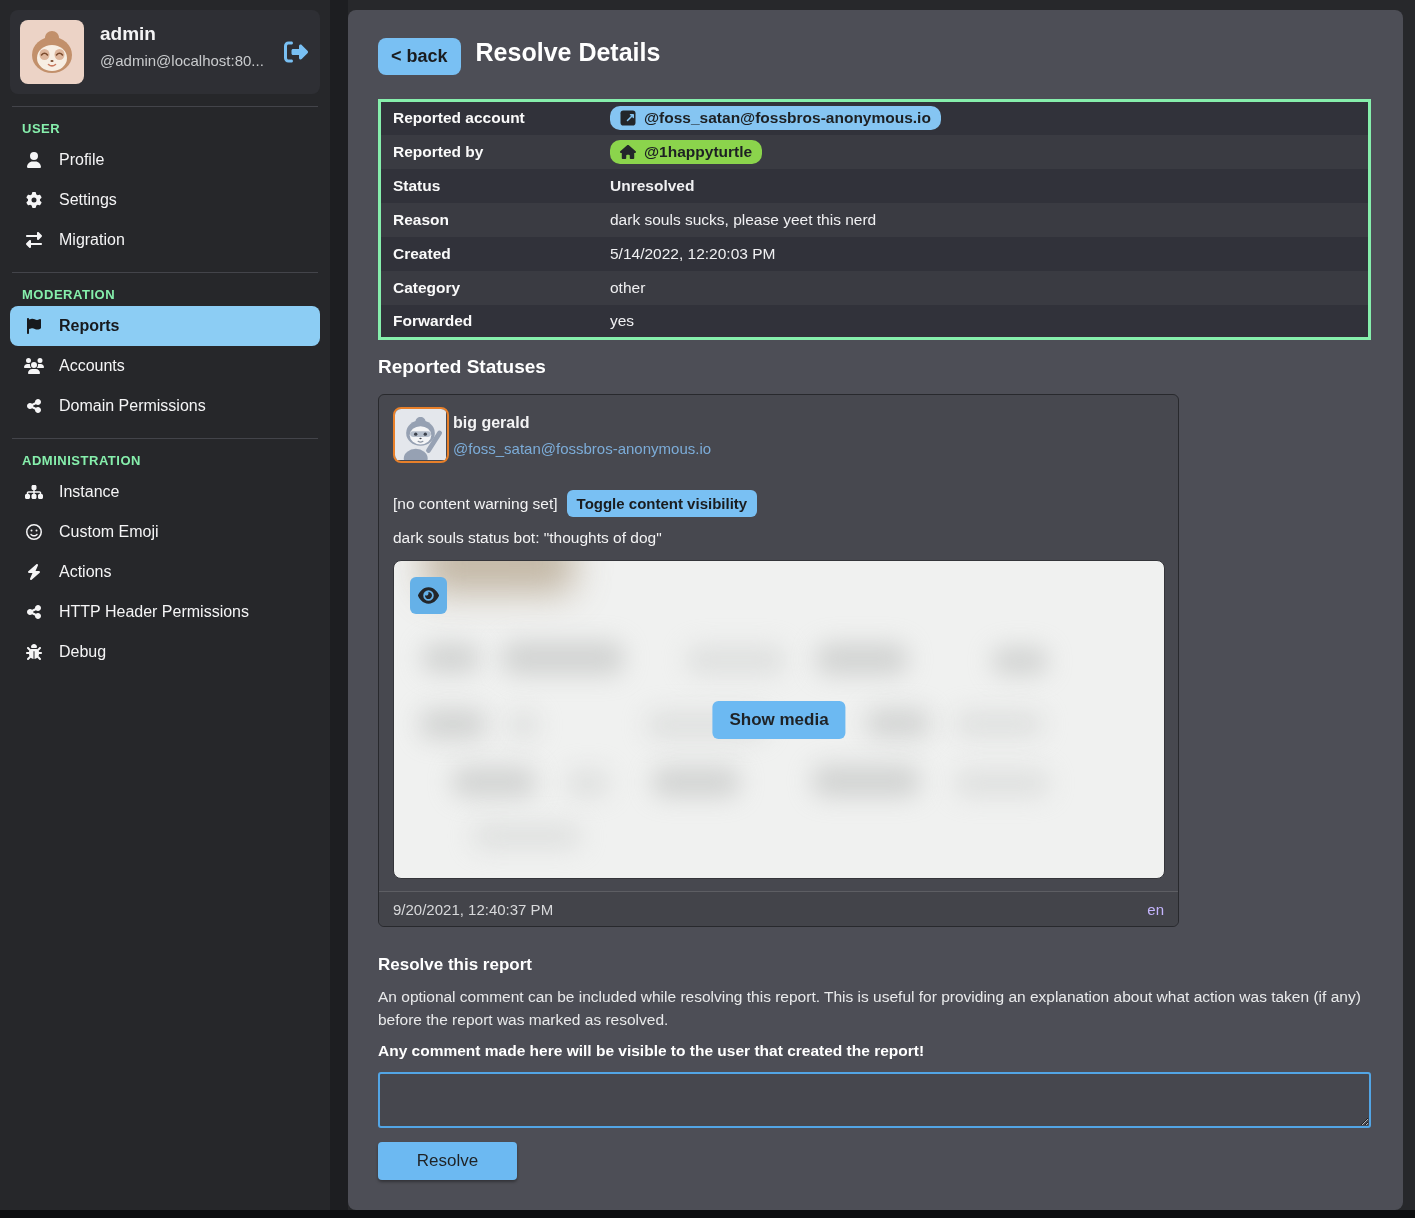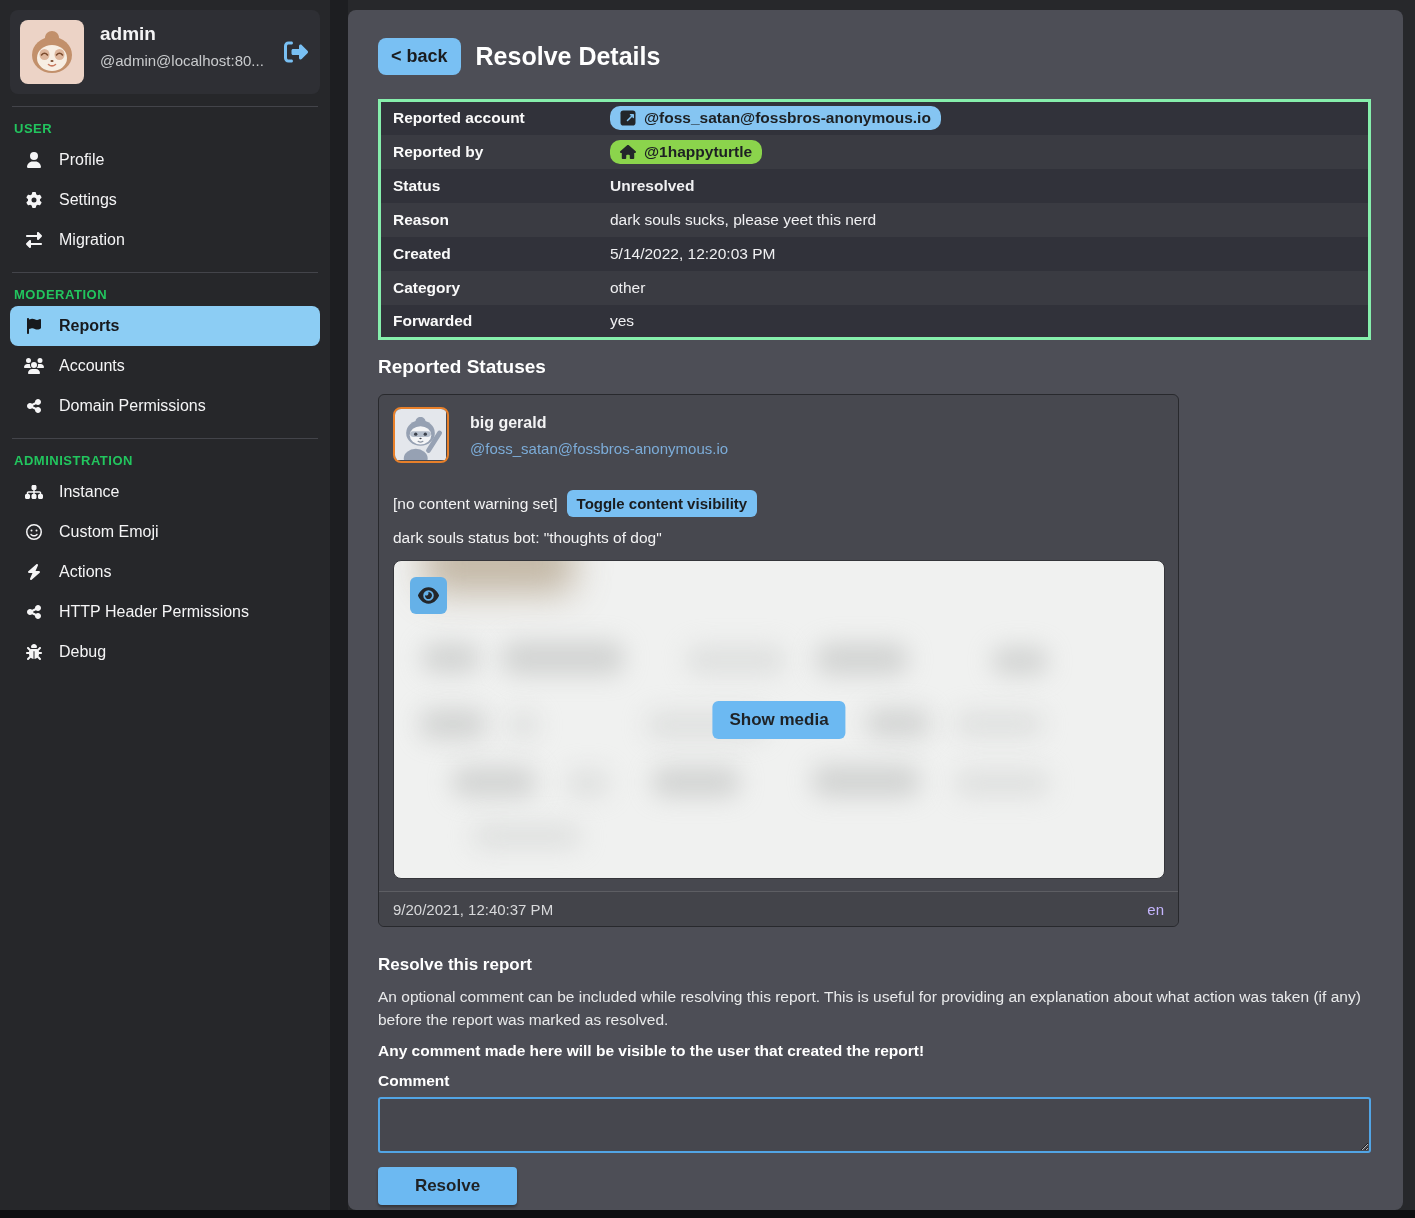--- a/index.html
+++ b/index.html
@@ -11,31 +11,31 @@
   
   .sidebar{position:absolute;left:0;top:0;bottom:8px;width:330px;background:#26272a;
            box-sizing:border-box;padding:10px 10px 0 10px;}
   .user-card{position:relative;background:#2e2f34;border-radius:8px;padding:10px;display:flex;gap:16px;}
   .user-avatar{width:64px;height:64px;border-radius:8px;flex:0 0 auto;}
   .user-name{font-size:19px;font-weight:bold;margin-top:3px;}
   .user-handle{font-size:15px;color:#c9cbcd;margin-top:7px;white-space:nowrap;}
   .logout-btn{position:absolute;right:12px;top:30px;width:24px;height:24px;color:#79c0f3;cursor:pointer;}
   .logout-btn svg{width:24px;height:24px;fill:currentColor;}
   .side-hr{border:none;border-top:1px solid #43444a;margin:12px 2px 0 2px;}
-  .section-label{font-size:13px;font-weight:bold;color:#22c55e;letter-spacing:.04em;margin:14px 0 4px 4px;}
+  .section-label{font-size:13px;font-weight:bold;color:#86efac;letter-spacing:.04em;margin:14px 0 4px 12px;}
   .nav-item{display:flex;align-items:center;gap:15px;padding:11px 14px;font-size:16px;color:#f5f5f6;
             border-radius:8px;cursor:pointer;}
   .nav-item .ic{width:20px;height:17px;display:flex;align-items:center;justify-content:center;flex:0 0 auto;}
   .nav-item .ic svg{height:16px;max-width:20px;fill:currentColor;}
   .nav-item.active{background:#8ccdf4;color:#17191d;font-weight:bold;}
 
   
   .panel{position:absolute;left:348px;top:10px;right:12px;height:1200px;background:#4d4e56;
          border-radius:8px;box-sizing:border-box;padding:28px 30px;}
-  .panel-header{display:flex;align-items:center;gap:15px;margin-bottom:24px;}
+  .panel-header{display:flex;align-items:flex-start;gap:15px;margin-bottom:24px;}
   .back-btn{background:#79c0f3;color:#1a1c1f;font-weight:bold;font-size:18px;padding:8px 13px;
             border-radius:8px;border:none;cursor:pointer;font-family:inherit;}
   .page-title{font-size:25px;font-weight:bold;color:#ffffff;}
 
   table.details{width:993px;border-collapse:collapse;border:3px solid #86efac;margin-bottom:16px;}
   table.details tr{height:34px;}
   table.details tr:nth-child(odd){background:#31323a;}
   table.details tr:nth-child(even){background:#3a3b42;}
   table.details th{width:193px;text-align:left;font-size:15.5px;padding:0 12px;color:#fafafa;}
   table.details td{font-size:15.5px;padding:0 12px;color:#f0f0f2;}
@@ -46,21 +46,21 @@
   .pill-green{background:#8bd44c;}
   .pill .pic{width:16px;height:16px;display:inline-flex;}
   .pill .pic svg{width:16px;height:16px;fill:#23262a;}
 
   .sub-heading{font-size:19px;font-weight:bold;color:#ffffff;margin:14px 0 16px;}
 
   
   .status-card{width:801px;background:#47484f;border:1px solid #28292d;border-radius:6px;
                box-sizing:border-box;margin-bottom:28px;}
   .status-body{padding:12px 14px;}
-  .status-header{display:flex;gap:21px;margin-bottom:27px;}
+  .status-header{display:flex;gap:4px;margin-bottom:27px;}
   .status-avatar{width:56px;height:56px;border:2.5px solid #e8802a;border-radius:8px;box-sizing:border-box;
                  overflow:hidden;flex:0 0 auto;}
   .status-avatar svg{display:block;}
   .status-name{font-size:16px;font-weight:bold;margin-top:7px;}
   .status-handle{font-size:15px;color:#7cacd8;margin-top:8px;}
   .cw-line{display:flex;align-items:center;gap:9px;font-size:15.5px;margin:4px 0 12px;}
   .toggle-btn{background:#79c0f3;color:#1a1c1f;font-weight:bold;font-size:15px;border:none;
               border-radius:6px;padding:5px 10px;cursor:pointer;font-family:inherit;}
   .status-content{font-size:15.5px;margin-bottom:13px;}
 
@@ -82,21 +82,21 @@
   .status-lang{color:#c4b5fd;margin-left:44px;}
 
   
   .resolve-heading{font-size:17px;font-weight:bold;color:#ffffff;margin-bottom:10px;}
   .resolve-desc{font-size:15.5px;color:#e9eaeb;max-width:993px;line-height:1.5;margin-bottom:10px;}
   .resolve-warning{font-size:15.5px;font-weight:bold;color:#ffffff;margin-bottom:12px;}
   .comment-label{font-size:15.5px;font-weight:bold;color:#ffffff;margin-bottom:7px;}
   .comment-box{display:block;width:993px;height:56px;background:#46474e;border:2px solid #52a5e5;
                border-radius:3px;box-sizing:border-box;resize:vertical;color:#f0f0f2;
                font-family:inherit;font-size:15px;padding:6px 8px;outline:none;}
-  .resolve-btn{margin-top:14px;width:139px;height:38px;background:#6cb9f2;color:#1f2225;font-weight:bold;
+  .resolve-btn{margin-top:14px;width:139px;height:38px;background:#6cb9f2;color:#1f2225;font-weight:normal;
                font-size:17px;border:none;border-radius:4px;cursor:pointer;font-family:inherit;
                box-shadow:0 2px 3px rgba(0,0,0,.35);}
 </style>
 </head>
 <body>
 
 <div class="page">
   <div class="gutter"></div>
 
   <div class="sidebar">
@@ -346,19 +346,18 @@
       </div>
       <div class="status-footer">
         <span>9/20/2021, 12:40:37 PM</span>
         <span class="status-lang">en</span>
       </div>
     </div>
 
     <div class="resolve-heading">Resolve this report</div>
     <div class="resolve-desc">An optional comment can be included while resolving this report. This is useful for providing an explanation about what action was taken (if any) before the report was marked as resolved.</div>
     <div class="resolve-warning">Any comment made here will be visible to the user that created the report!</div>
-    <div class="comment-label">Comment</div>
     <textarea class="comment-box" style=""></textarea>
     <button class="resolve-btn">Resolve</button>
   </div>
 
   <div class="bottom-strip"></div>
 </div>
 
 </body></html>

